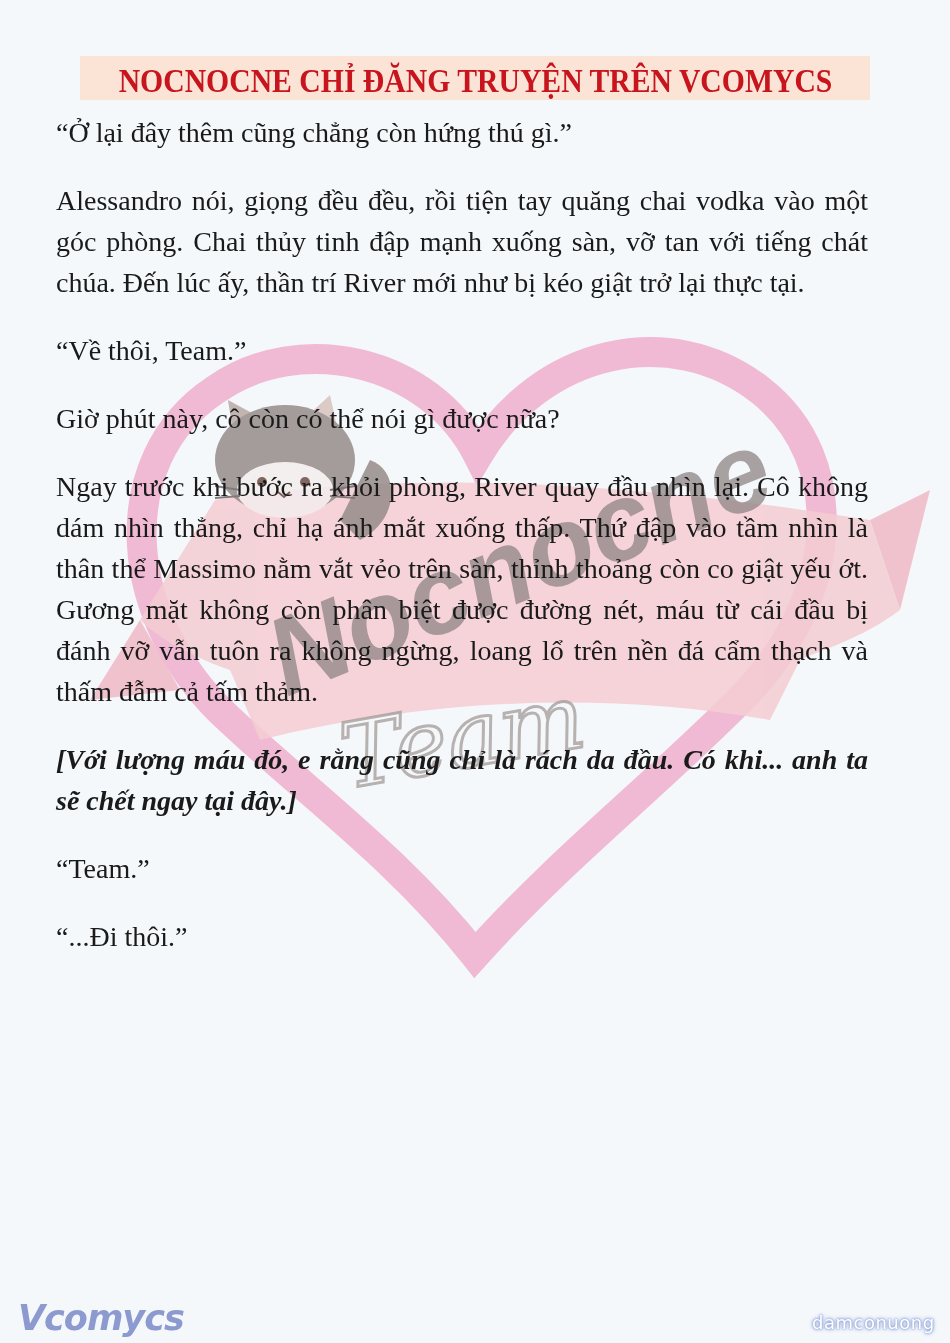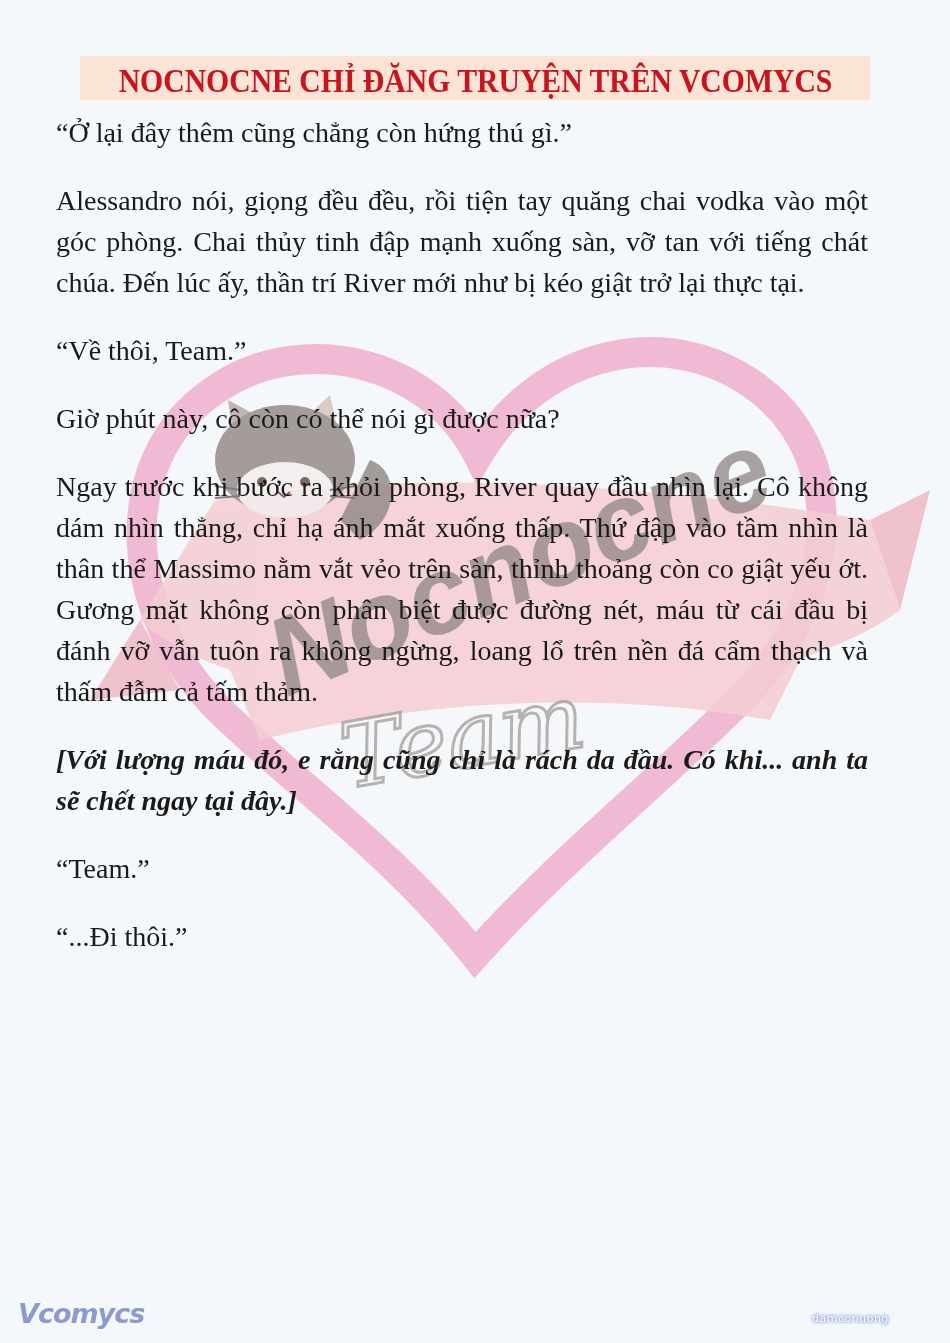--- a/index.html
+++ b/index.html
@@ -26,25 +26,25 @@
   .content {
     position: absolute; left: 56px; top: 112px; width: 812px;
     font-size: 28px; line-height: 41px;
     text-align: justify;
   }
   .para { margin: 0 0 27px 0; }
   .para.italic { font-style: italic; font-weight: bold; }
   .footer-logo {
     position: absolute; left: 18px; top: 1298px;
     font-family: "DejaVu Sans", sans-serif; font-style: italic; font-weight: bold;
-    font-size: 27px; color: #7b8ac8; letter-spacing: -1px; opacity: 0.85;
+    font-size: 35px; color: #7b8ac8; letter-spacing: -1px; opacity: 0.85;
   }
   .footer-credit {
     position: absolute; left: 812px; top: 1312px;
-    font-family: "DejaVu Sans", sans-serif; font-size: 11px; color: #ffffff;
+    font-family: "DejaVu Sans", sans-serif; font-size: 18px; color: #ffffff;
     text-shadow: 0 0 3px #8ea2d8, 0 0 5px #8ea2d8, 0 0 2px #7f95d4;
     letter-spacing: 0.5px;
   }
 </style>
 </head>
 <body>
 
 <div class="page">
 
   <svg class="watermark" viewBox="0 0 950 1343" xmlns="http://www.w3.org/2000/svg">

